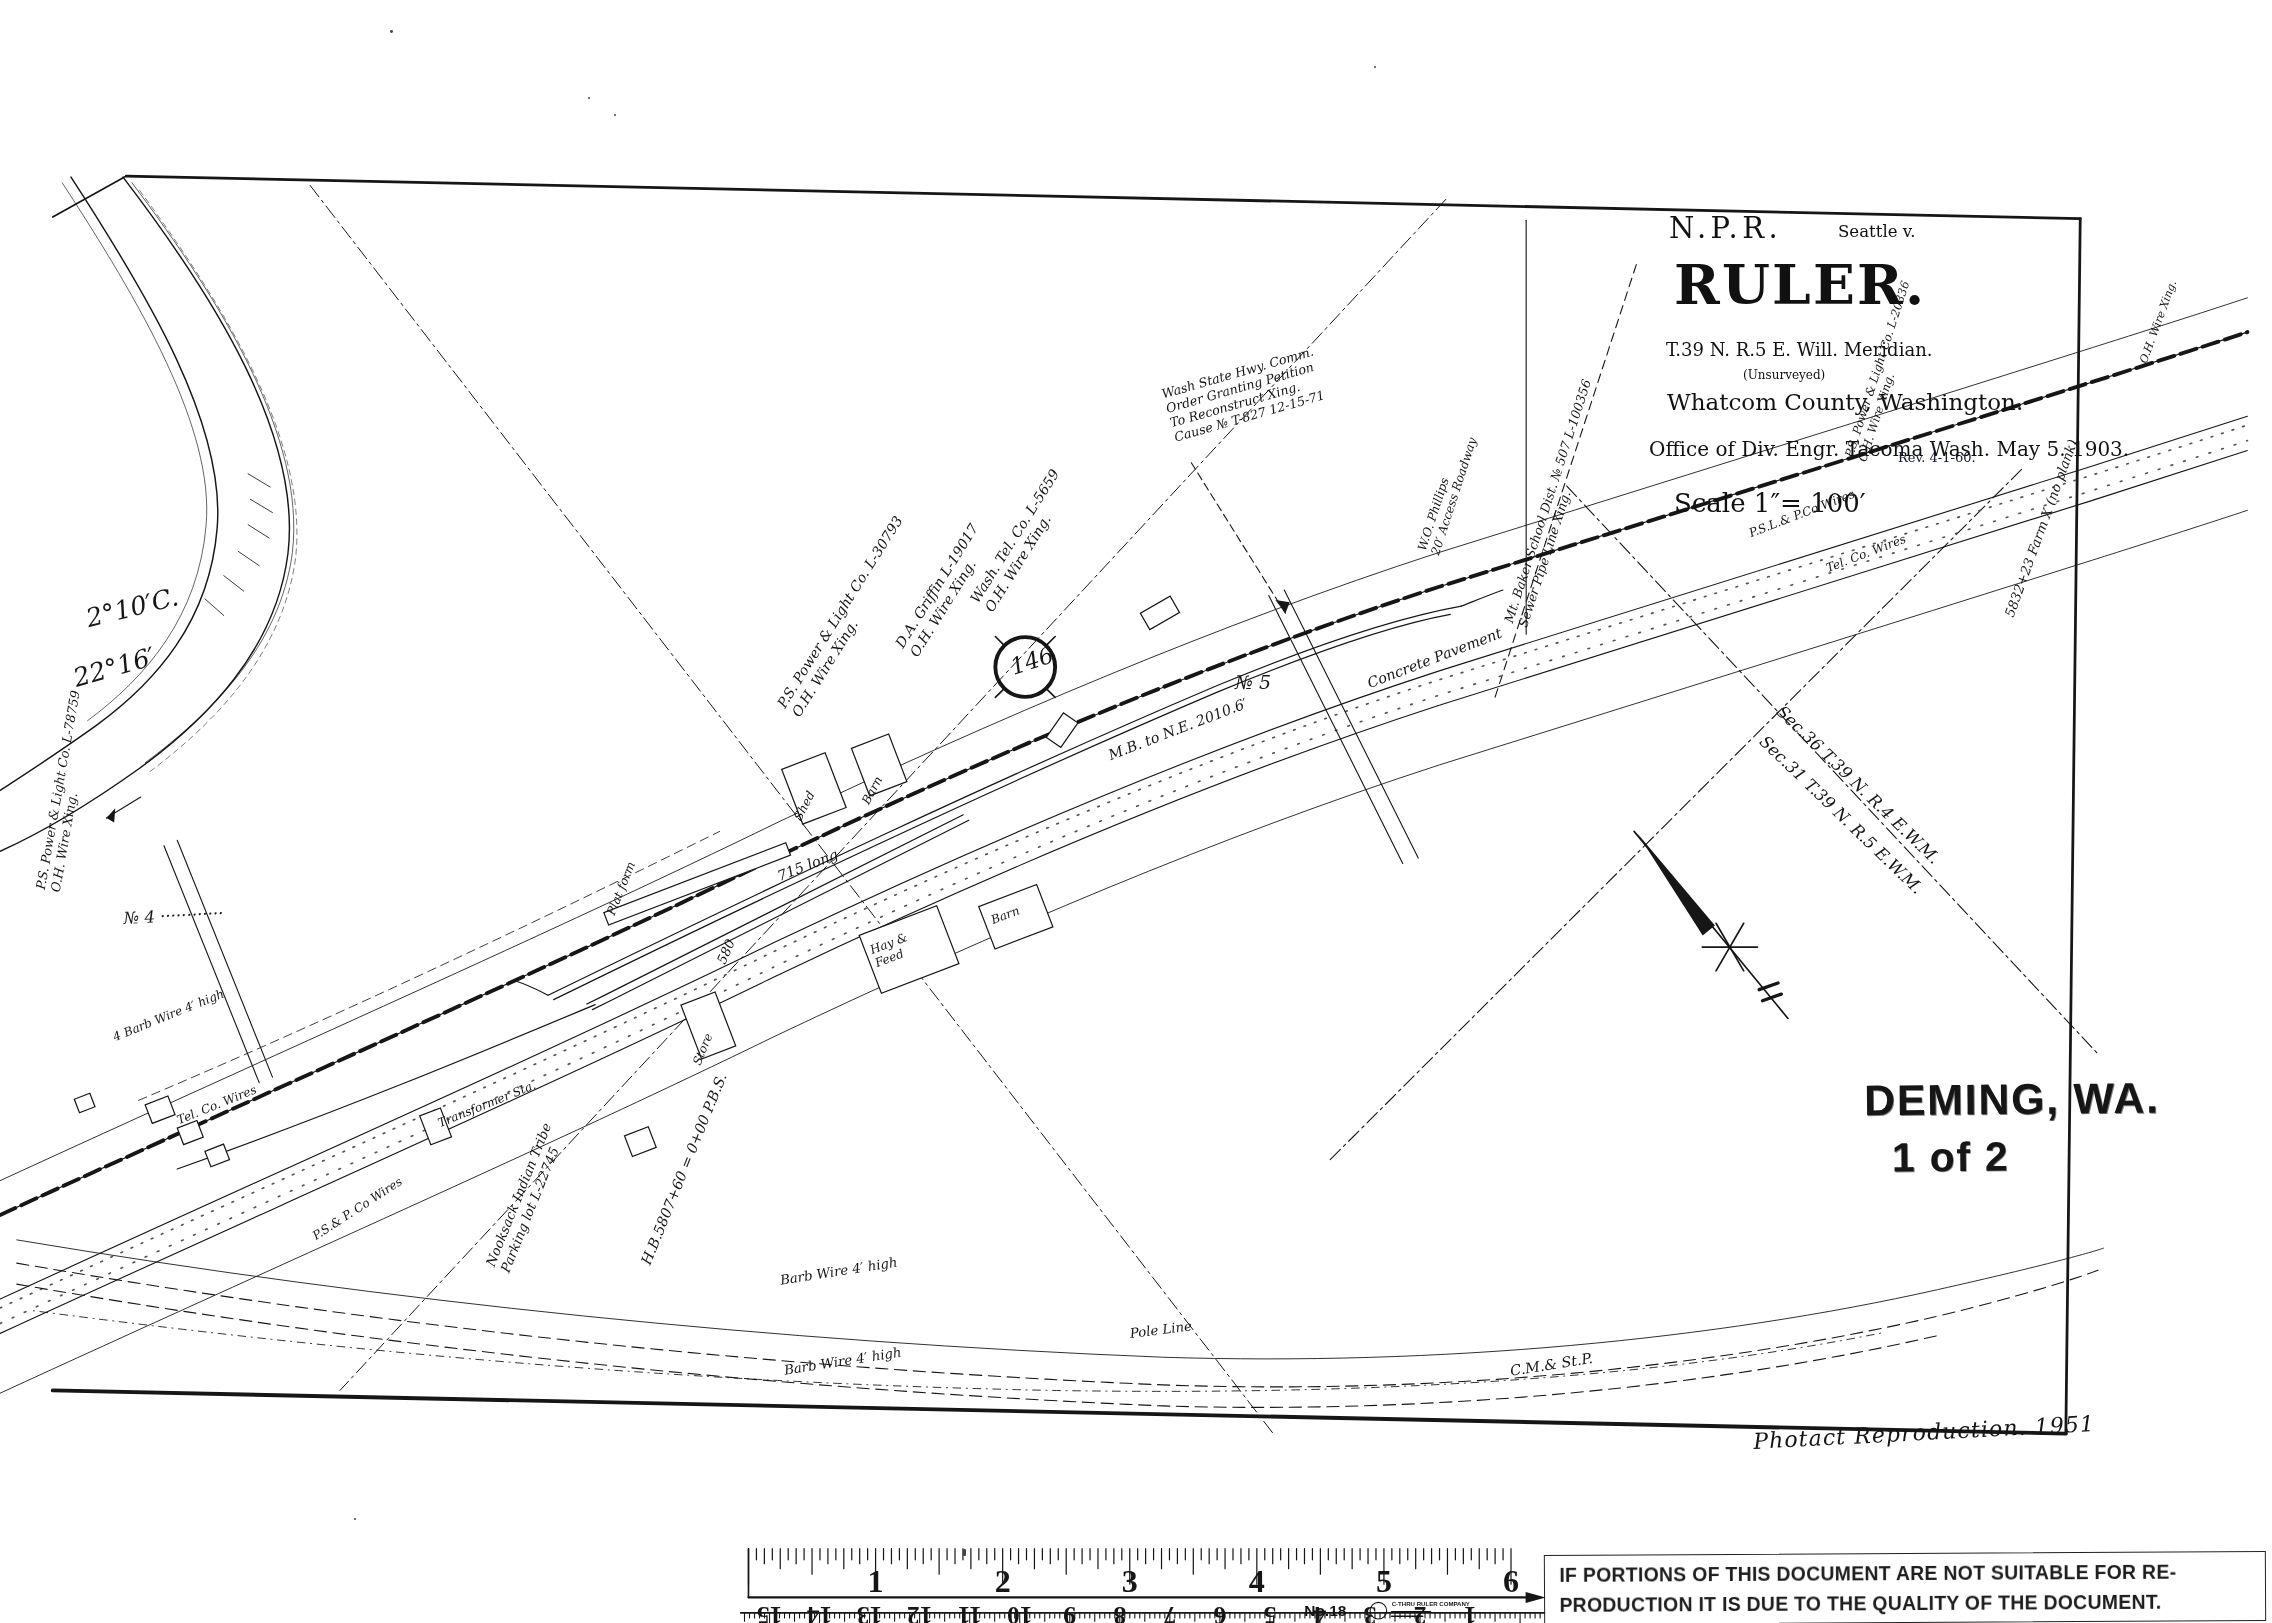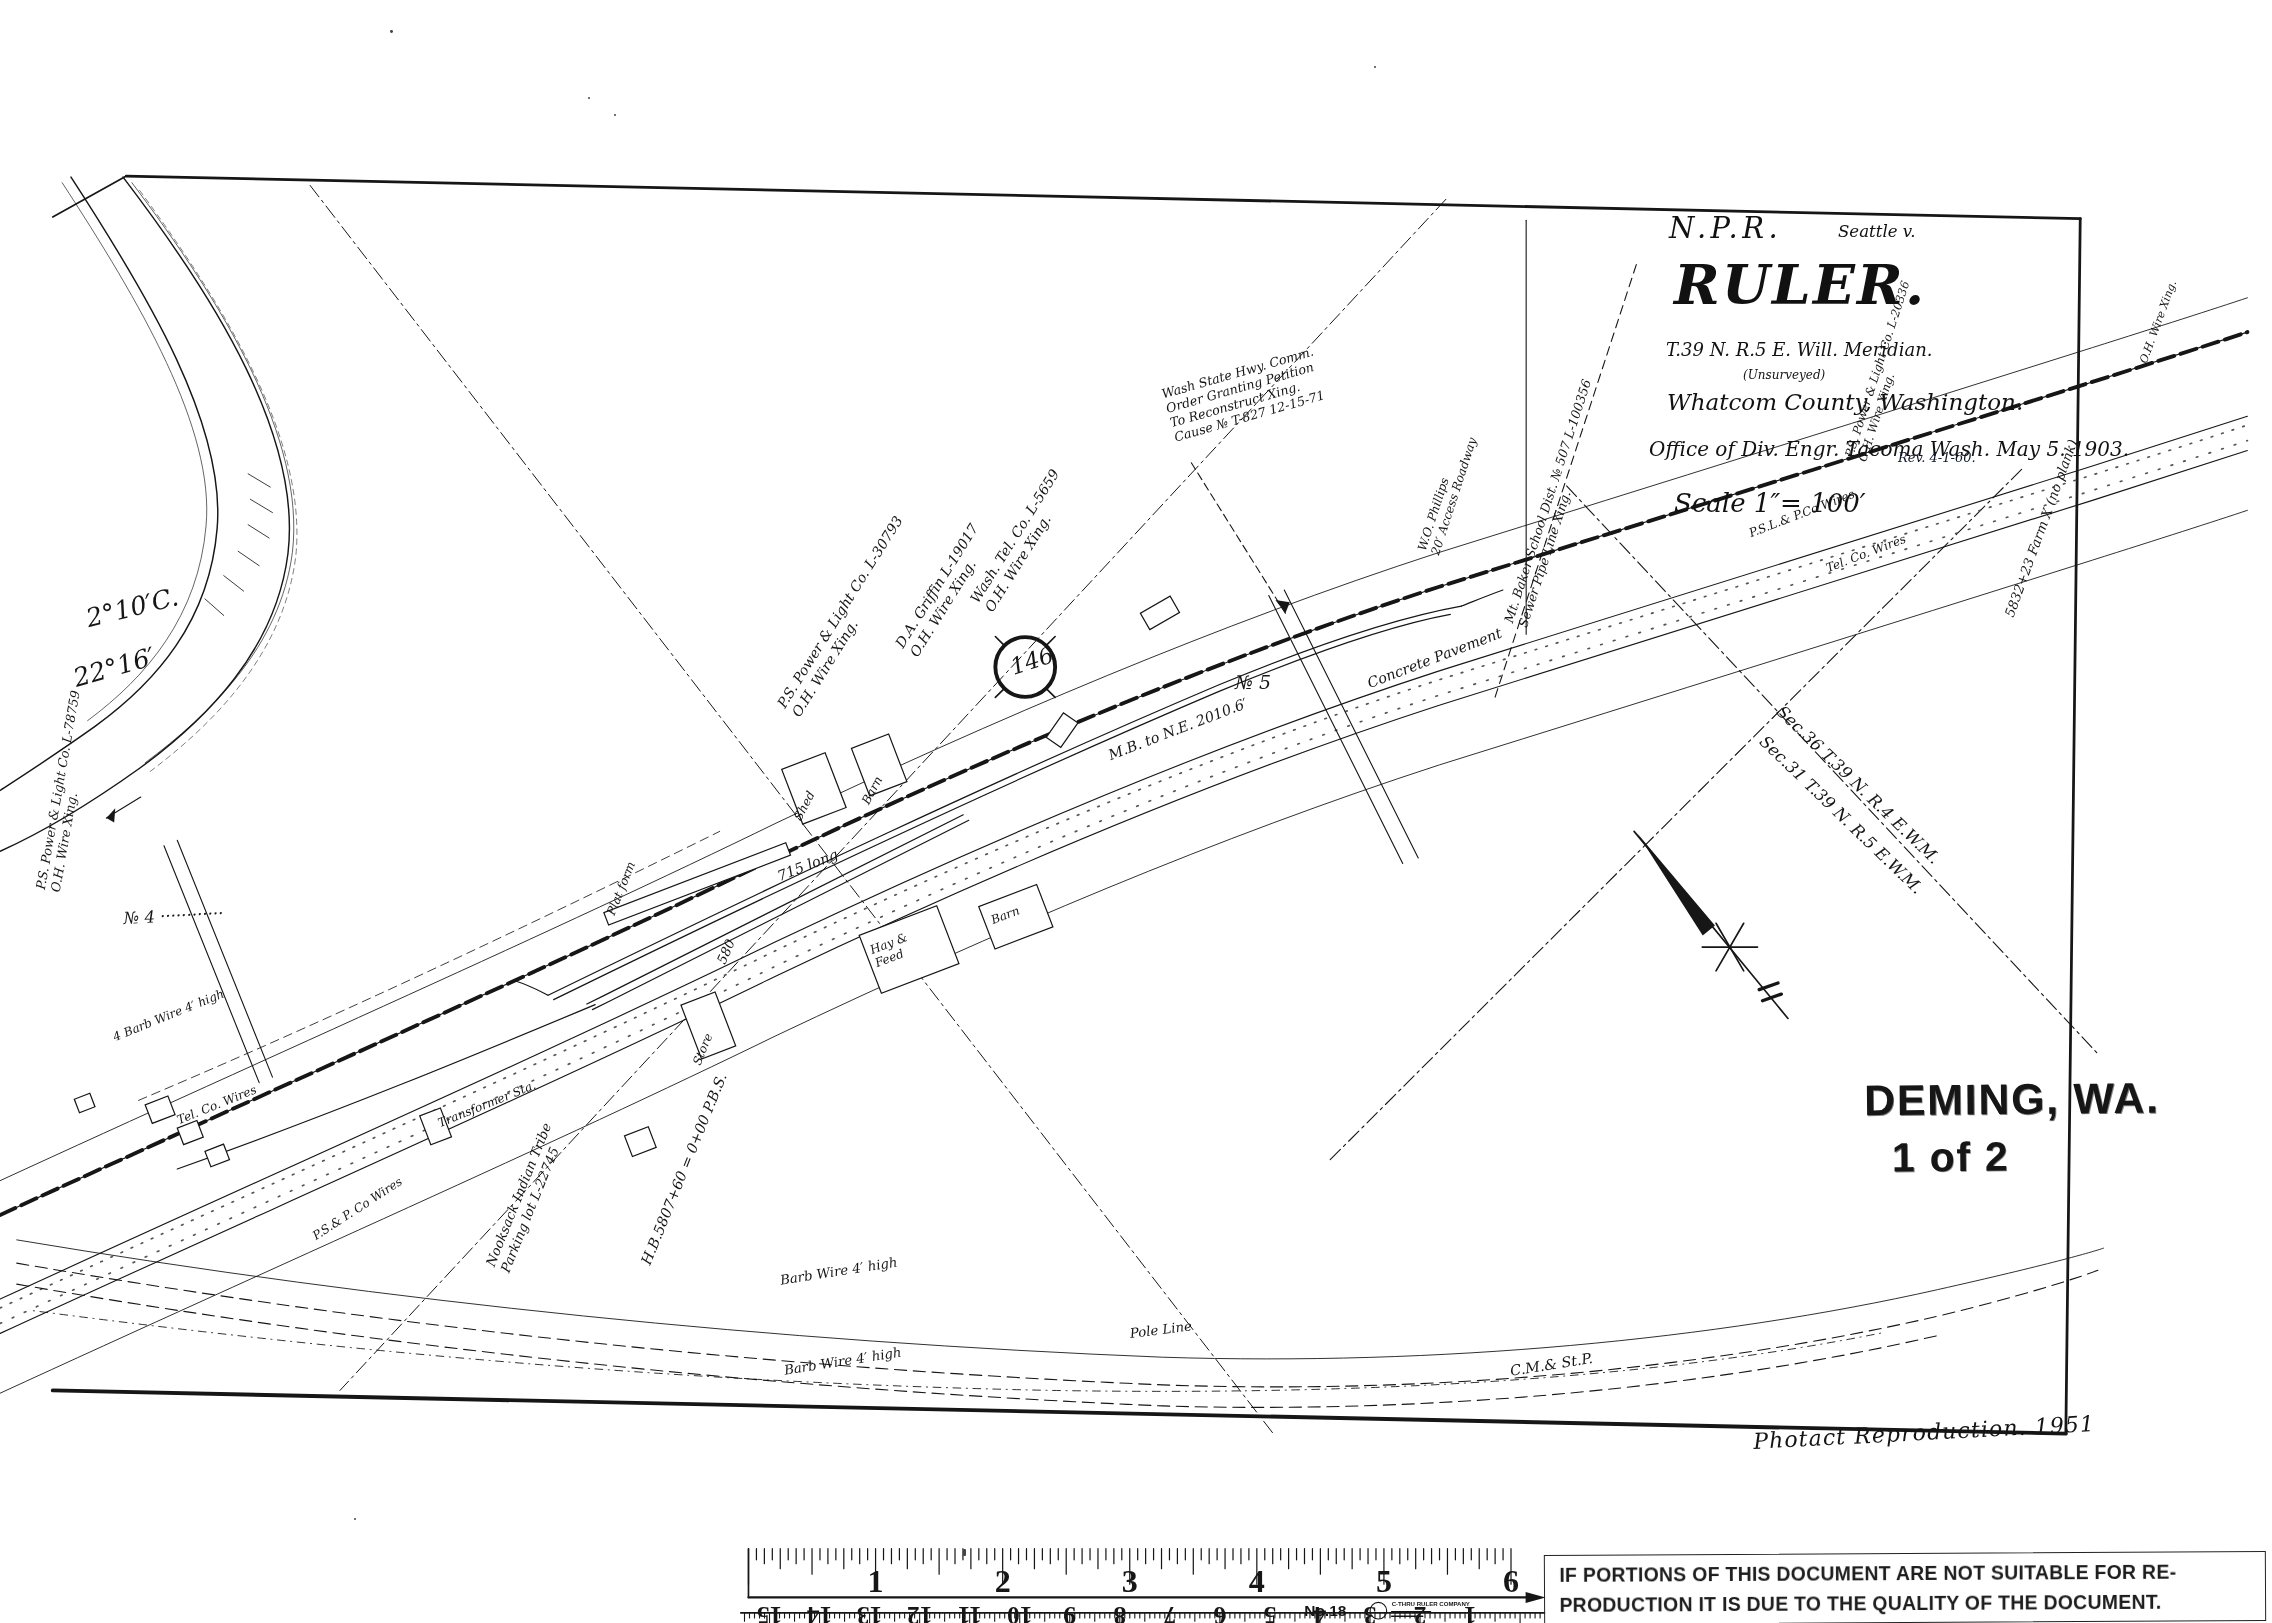--- a/index.html
+++ b/index.html
@@ -4,21 +4,21 @@
 <style>
   html,body{margin:0;padding:0;}
   body{width:2273px;height:1624px;overflow:hidden;background:#fdfdfc;position:relative;
        font-family:"DejaVu Serif",serif;}
   #page{position:absolute;inset:0;background:#ffffff;}
   svg.draw{position:absolute;left:0;top:0;}
   .lbl{position:absolute;transform-origin:0 0;color:#161616;font-style:italic;
        white-space:pre-line;line-height:1.18;font-family:"DejaVu Serif",serif;}
   #watermark{position:absolute;left:81px;top:11px;color:#e0372e;
        font-family:"Liberation Sans",sans-serif;font-size:25.5px;font-style:normal;}
-  .tb{position:absolute;color:#111;font-style:italic;}
+  .tb{position:absolute;color:#111;}
   #tb-name{font-family:"DejaVu Serif",serif;font-weight:bold;letter-spacing:2.2px;}
   .stamp{position:absolute;font-family:"Liberation Sans",sans-serif;font-weight:800;
        color:#161616;letter-spacing:1.7px;text-shadow:0.9px 0.9px 0 rgba(25,25,25,.55);
        transform:rotate(-.5deg);font-style:normal;}
   #photo-note{position:absolute;left:1753px;top:1420px;font-size:22px;font-style:italic;
        transform:rotate(-3deg);color:#141414;letter-spacing:1.1px;}
   #disclaimer{position:absolute;left:1544px;top:1553px;width:720px;height:68px;
        border:1.7px solid #222;transform:rotate(-.3deg);
        font-family:"Liberation Sans",sans-serif;font-weight:bold;color:#1d1d1d;}
   #disclaimer .dl{margin:7.7px 0 0 14.4px;font-size:19.4px;letter-spacing:0.3px;

